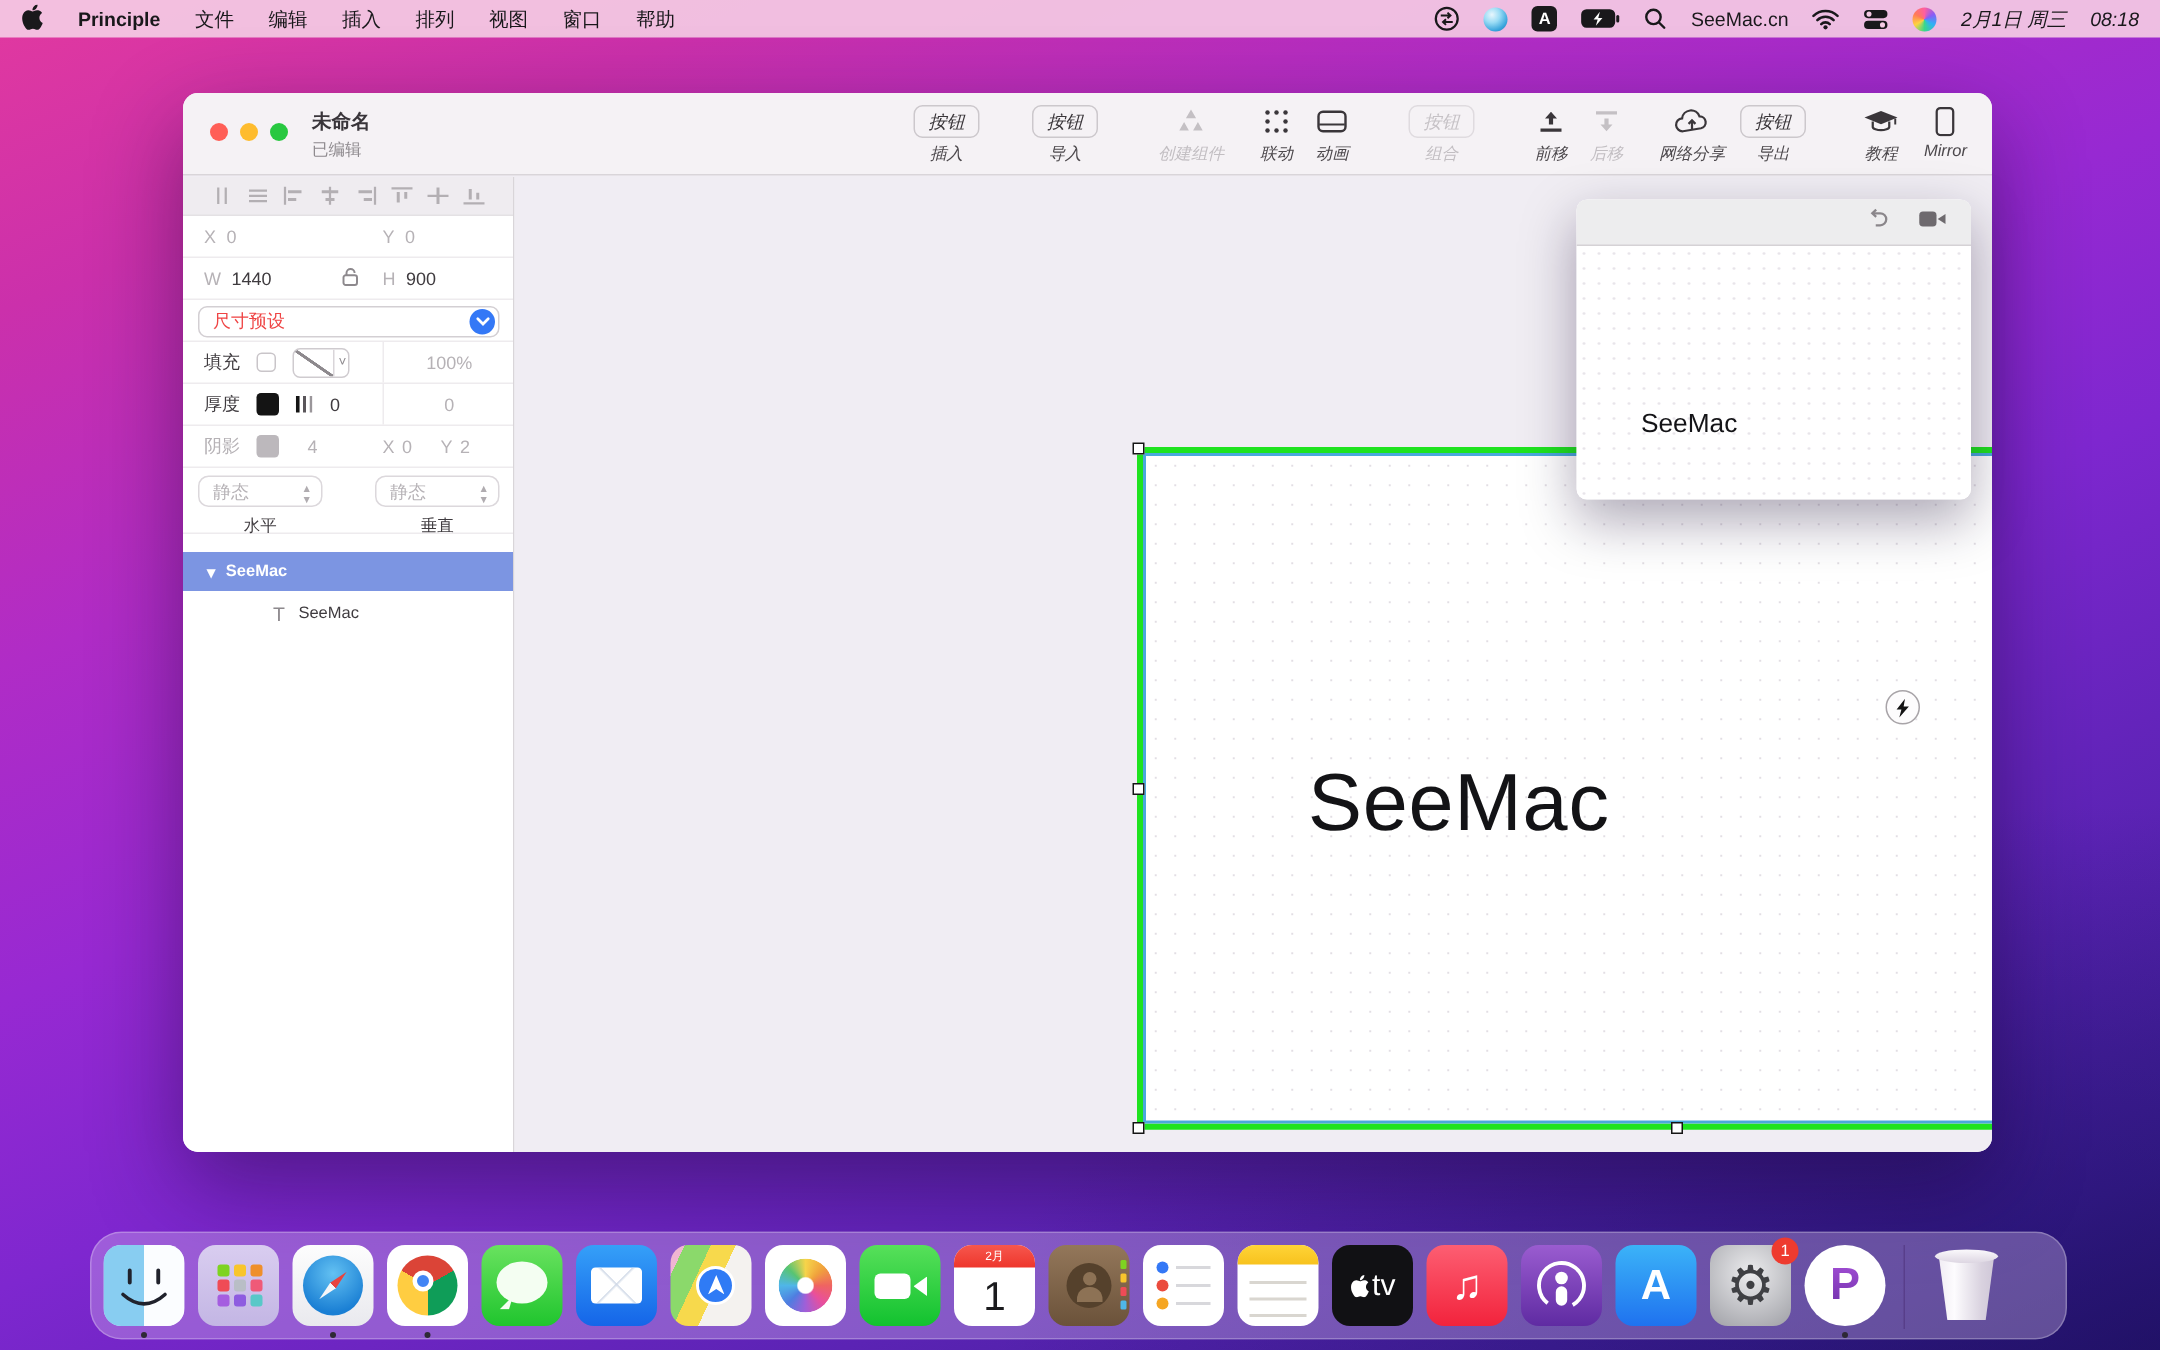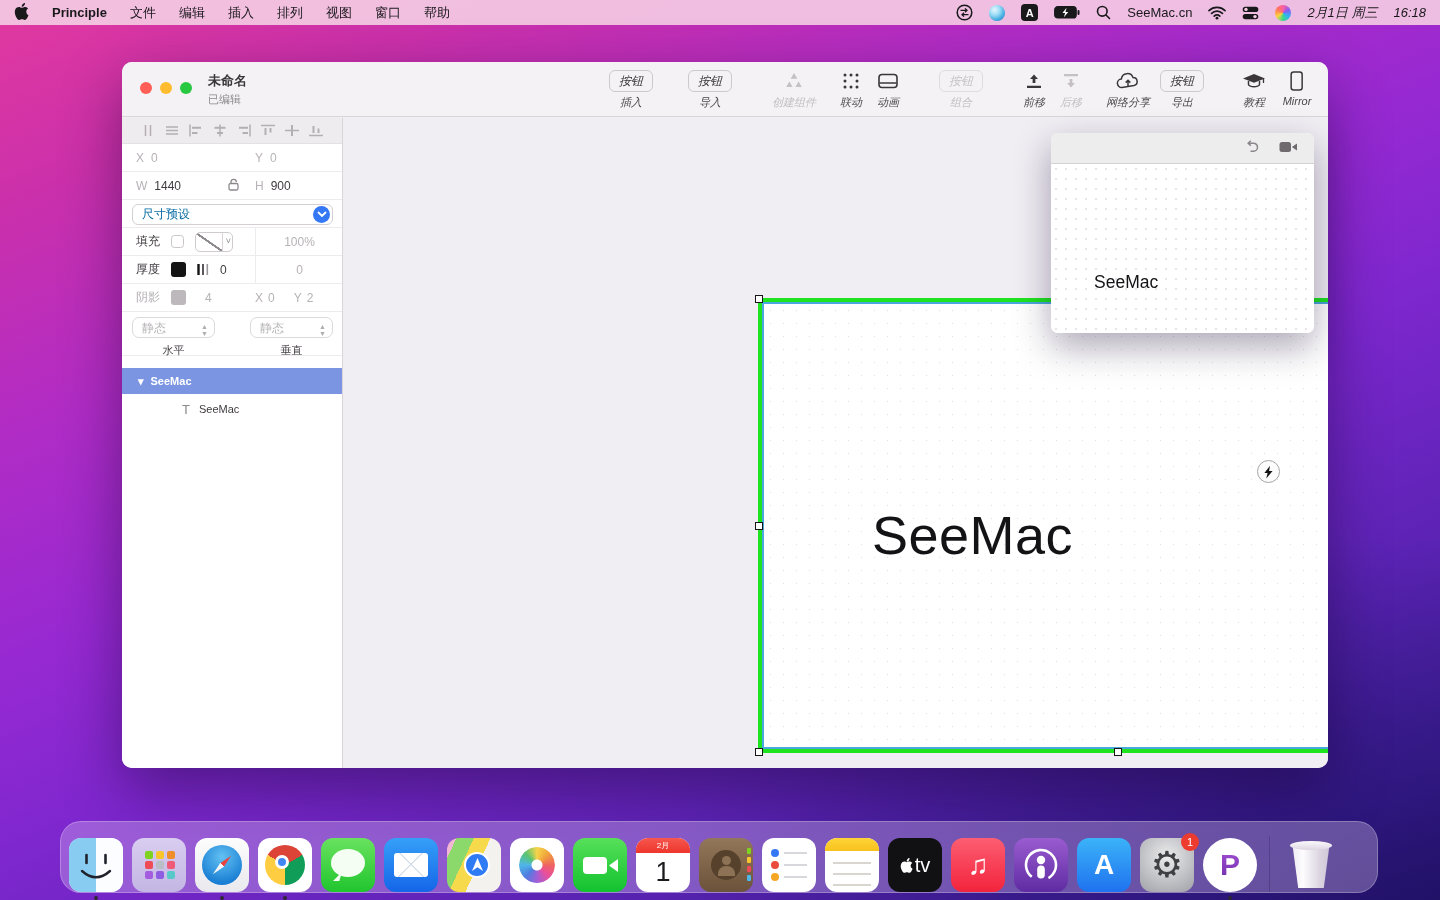--- a/index.html
+++ b/index.html
@@ -51,21 +51,21 @@
     display:flex; align-items:center; justify-content:center; gap:8px; }
   .srow { position:relative; height:28px; border-bottom:1px solid #eeebee;
     display:flex; align-items:center; }
   .gray { color:#b6b2b6; }
   .half { position:absolute; left:14px; display:flex; gap:7px; align-items:center; }
   .half2 { position:absolute; left:133px; display:flex; gap:7px; align-items:center; }
   .rcol { position:absolute; left:133px; top:0; bottom:0; border-left:1px solid #eeebee;
     width:88px; display:flex; align-items:center; justify-content:center; }
   .preset { position:absolute; left:10px; top:4px; width:201px; height:21px;
     border:1px solid #d3cfd3; border-radius:6px; display:flex; align-items:center;
-    padding-left:9px; color:#0369a1; background:#fff; }
+    padding-left:9px; color:#ef4444; background:#fff; }
   .preset .dd { position:absolute; right:2px; top:1px; width:17px; height:17px; border-radius:50%;
     background:#3478f6; display:flex; align-items:center; justify-content:center; }
   .cbx { width:13px; height:13px; border:1px solid #c9c5c9; border-radius:3.5px; background:#fff; }
   .swatch-fill { width:38px; height:20px; border:1px solid #cfcbcf; border-radius:5px; background:#fff;
     position:relative; overflow:hidden; }
   .swatch-fill .diag { position:absolute; left:0; top:0; width:27px; height:100%;
     background:linear-gradient(to top right, transparent 46%, #8d898d 47%, #8d898d 53%, transparent 54%);
     border-right:1px solid #d9d5d9; }
   .swatch-fill .vv { position:absolute; right:1px; top:3px; font-size:9px; color:#8d898d; }
   .sw-black { width:15px; height:15px; background:#141414; border-radius:3px; }
@@ -95,21 +95,21 @@
   .preview { position:absolute; left:1051px; top:133px; width:263px; height:200px; border-radius:7px;
     background:#fff; box-shadow:0 14px 36px rgba(20,5,45,.35); overflow:hidden; z-index:40; }
   .pv-tb { height:31px; background:#ededee; border-bottom:1px solid #d5d2d5;
     display:flex; align-items:center; justify-content:flex-end; gap:20px; padding-right:16px; }
   .pv-body { position:absolute; left:0; top:31px; right:0; bottom:0; background:#fff;
     background-image:radial-gradient(#e8e5ea 0.8px, transparent 1px); background-size:10px 10px; }
   .pv-text { position:absolute; left:43px; top:108px; font-size:17.5px; color:#141417; }
   
   .dock { position:absolute; left:60px; top:821px; width:1318px; height:72px; border-radius:21px;
     background:rgba(226,204,244,.32); border:1px solid rgba(255,255,255,.25);
-    display:flex; align-items:flex-end; padding:8px 8px 0 8px; gap:9px; z-index:60; }
+    display:flex; align-items:flex-start; padding:8px 8px 0 8px; gap:9px; z-index:60; }
   .di { width:54px; height:54px; border-radius:12px; position:relative; flex:0 0 auto; }
   .di svg { display:block; }
   .rdot { position:absolute; left:50%; bottom:-8px; width:4px; height:4px; border-radius:50%;
     background:#2e2935; transform:translateX(-50%); }
   .dsep { width:1px; height:56px; background:rgba(70,40,110,.45); margin:0 3px; flex:0 0 auto; }
   
   .di-launchpad { background:linear-gradient(180deg,#d9cdf0,#c3b6e4); }
   .di-launchpad i { position:absolute; left:13px; top:13px; width:8px; height:8px; border-radius:2px;
     background:#7ed321;
     box-shadow:11px 0 0 #f8c52c, 22px 0 0 #ef8f2a,
@@ -266,21 +266,21 @@
     <span>
       <svg width="17" height="14" viewBox="0 0 17 14">
           <rect x="0.7" y="0.7" width="15.6" height="5.4" rx="2.7" fill="#19181b"></rect>
           <circle cx="4" cy="3.4" r="1.7" fill="#f4cbe4"></circle>
           <rect x="0.7" y="7.9" width="15.6" height="5.4" rx="2.7" fill="#19181b"></rect>
           <circle cx="13" cy="10.6" r="1.7" fill="#f4cbe4"></circle>
         </svg>
     </span>
     <span class="ic-siri"></span>
     <span class="mb-time">2月1日 周三</span>
-    <span class="mb-time">16:18</span>
+    <span class="mb-time">08:18</span>
   </div>
 </div>
 
 <div class="app-window">
   <div class="tb">
     <div class="lights">
       <span class="light l-red"></span>
       <span class="light l-yel"></span>
       <span class="light l-grn"></span>
     </div>

